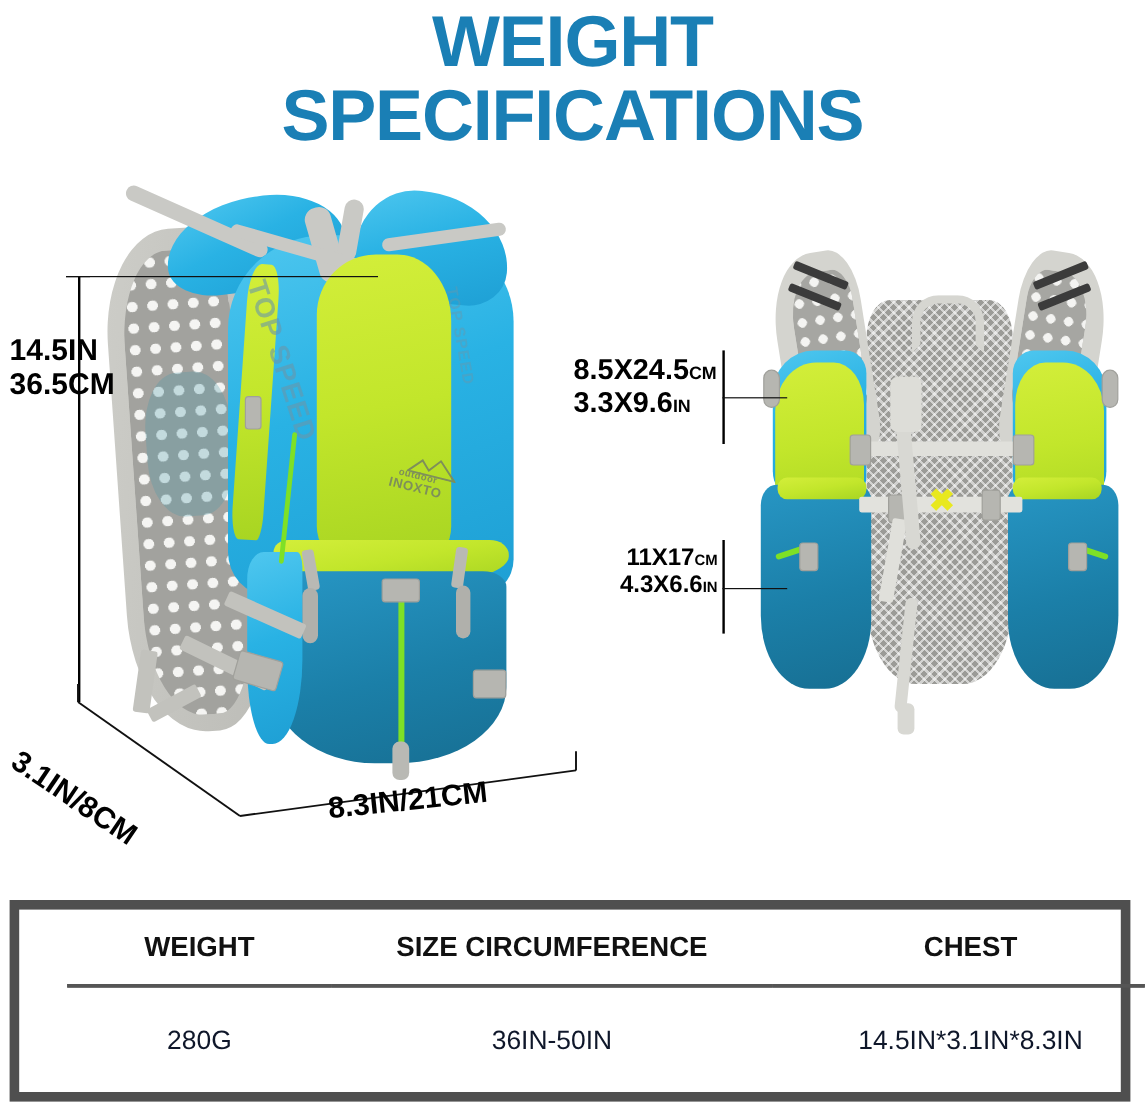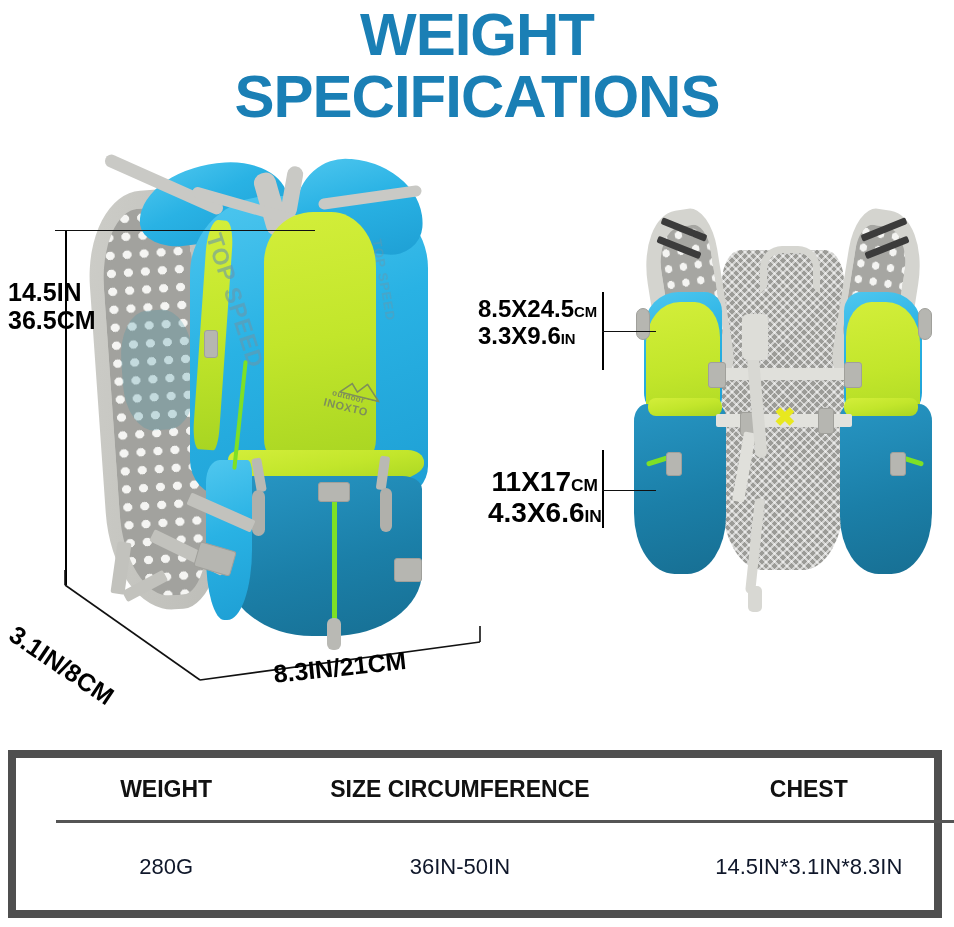--- a/index.html
+++ b/index.html
@@ -434,21 +434,21 @@
 
   <div class="rule-v" style="left:602px; top:142px; height:78px;"></div>
   <div class="rule-thin-h" style="left:602px; top:181px; width:54px;"></div>
   <div class="dim-text" style="left:478px; top:146px; font-size:24px; width:120px;">
     <span>8.5X24.5</span><span class="unit-sm">CM</span><br>
     <span>3.3X9.6</span><span class="unit-sm">IN</span>
   </div>
 
   <div class="rule-v" style="left:602px; top:300px; height:78px;"></div>
   <div class="rule-thin-h" style="left:602px; top:340px; width:54px;"></div>
-  <div class="dim-text" style="left:488px; top:316px; font-size:28px; text-align:right; width:110px;">
+  <div class="dim-text" style="left:488px; top:304px; font-size:20px; text-align:right; width:110px;">
     <span>11X17</span><span class="unit-sm">CM</span><br>
     <span>4.3X6.6</span><span class="unit-sm">IN</span>
   </div>
 </div>
 
 <div id="spec-table-wrap">
   <table id="spec-table">
     <colgroup>
       <col class="c1">
         <col class="c2">

